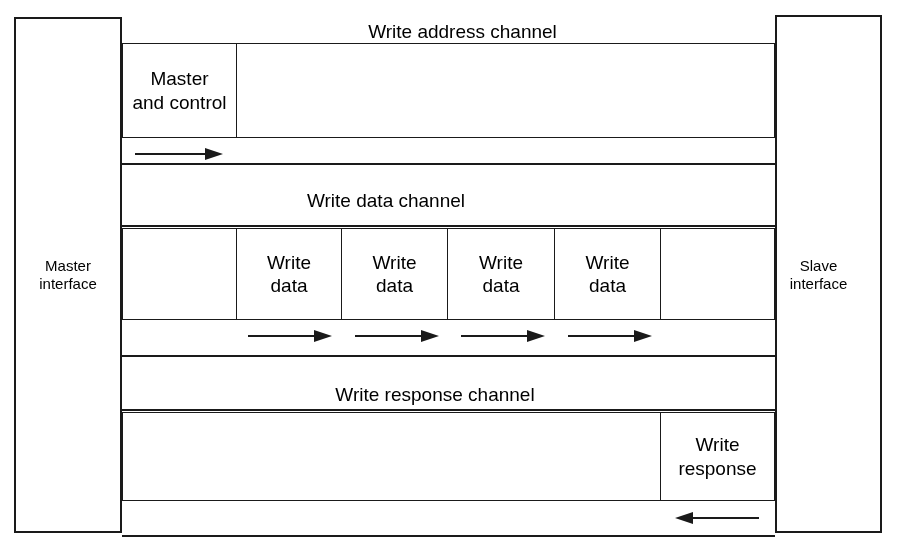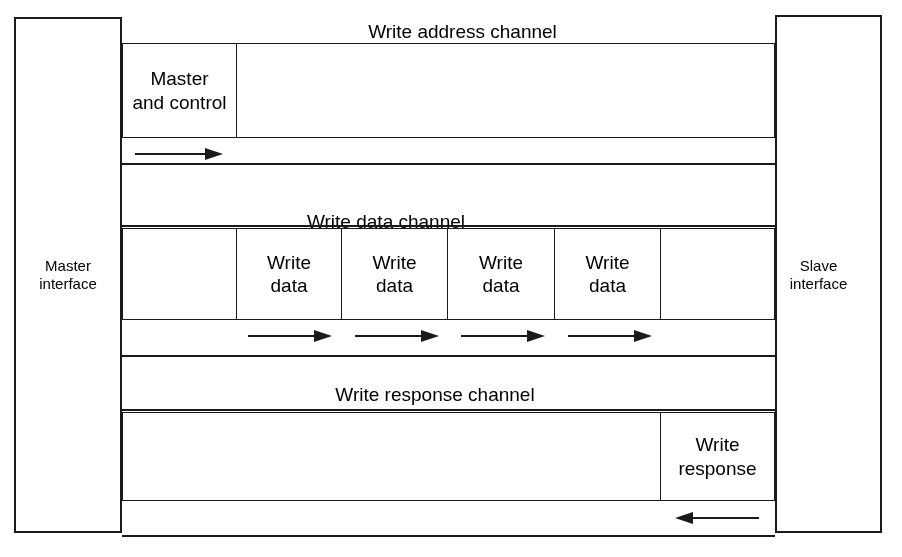--- a/index.html
+++ b/index.html
@@ -93,21 +93,21 @@
 
   <div class="cell" style="left:236px; top:43px; width:539px; height:95px;"></div>
 
   <div class="arrow" style="left:135px; top:147px; width:90px;">
     <svg width="90" height="14" viewBox="0 0 90 14">
       <line x1="0" y1="7" x2="73" y2="7" stroke="#1a1a1a" stroke-width="2"></line>
       <polygon points="70,1 88,7 70,13" fill="#1a1a1a"></polygon>
     </svg>
   </div>
 
-  <div class="channel-title" style="left:122px; top:212px; width:528px;">Write data channel</div>
+  <div class="channel-title" style="left:122px; top:191px; width:528px;">Write data channel</div>
 
   <div class="hline" style="left:122px; top:225px; width:653px;"></div>
 
   <div class="hline" style="left:122px; top:355px; width:653px;"></div>
 
   <div class="cell" style="left:122px; top:228px; width:115px; height:92px;"></div>
 
   <div class="cell" style="left:236px; top:228px; width:106px; height:92px;"></div>
   <div class="label" style="left:236px; top:228px; width:106px; height:92px;">Write
 data</div>

